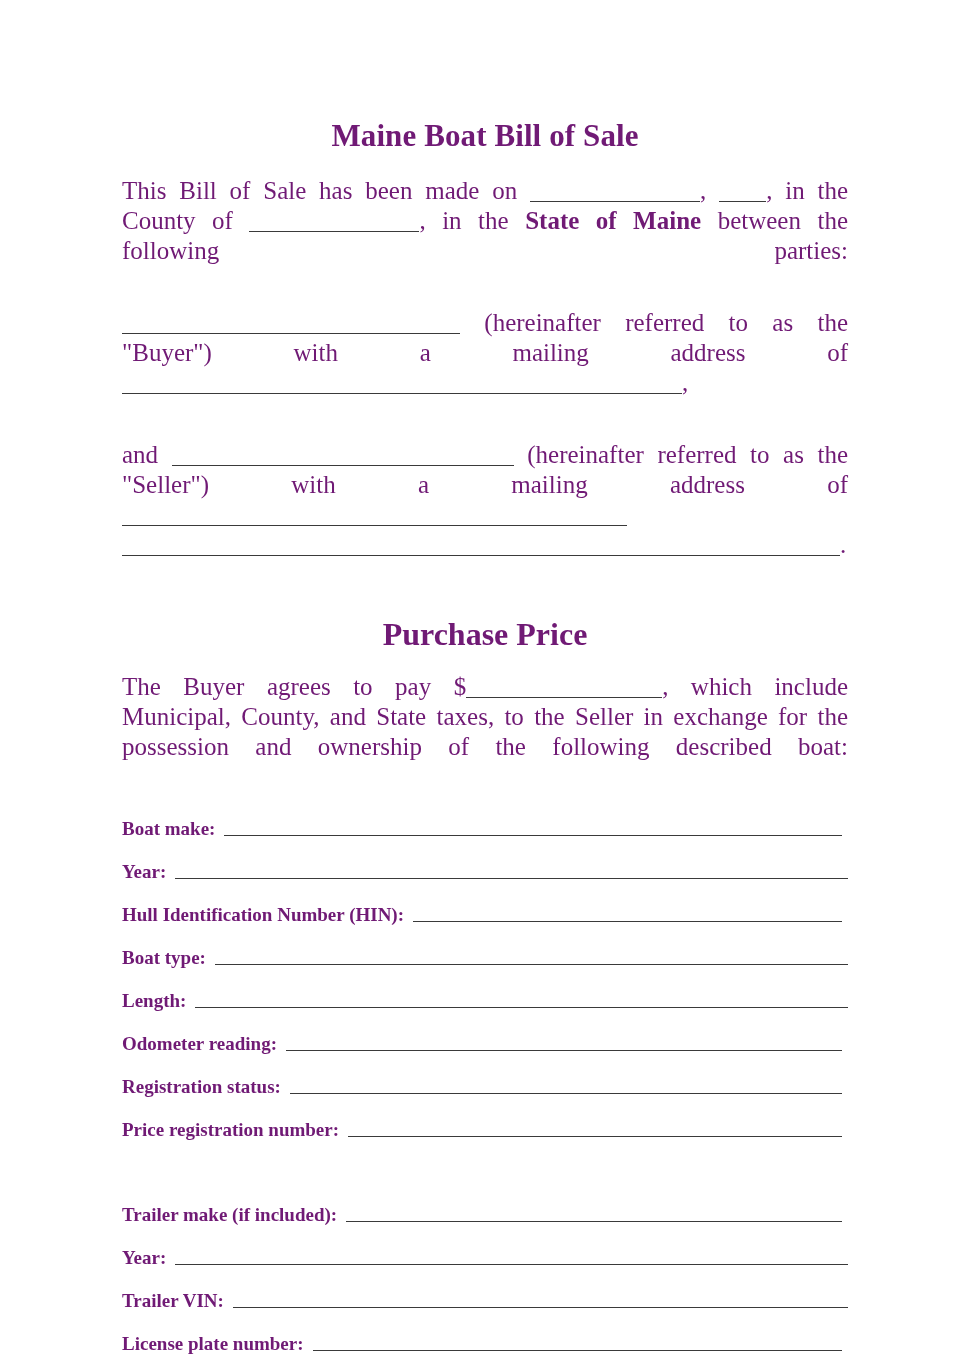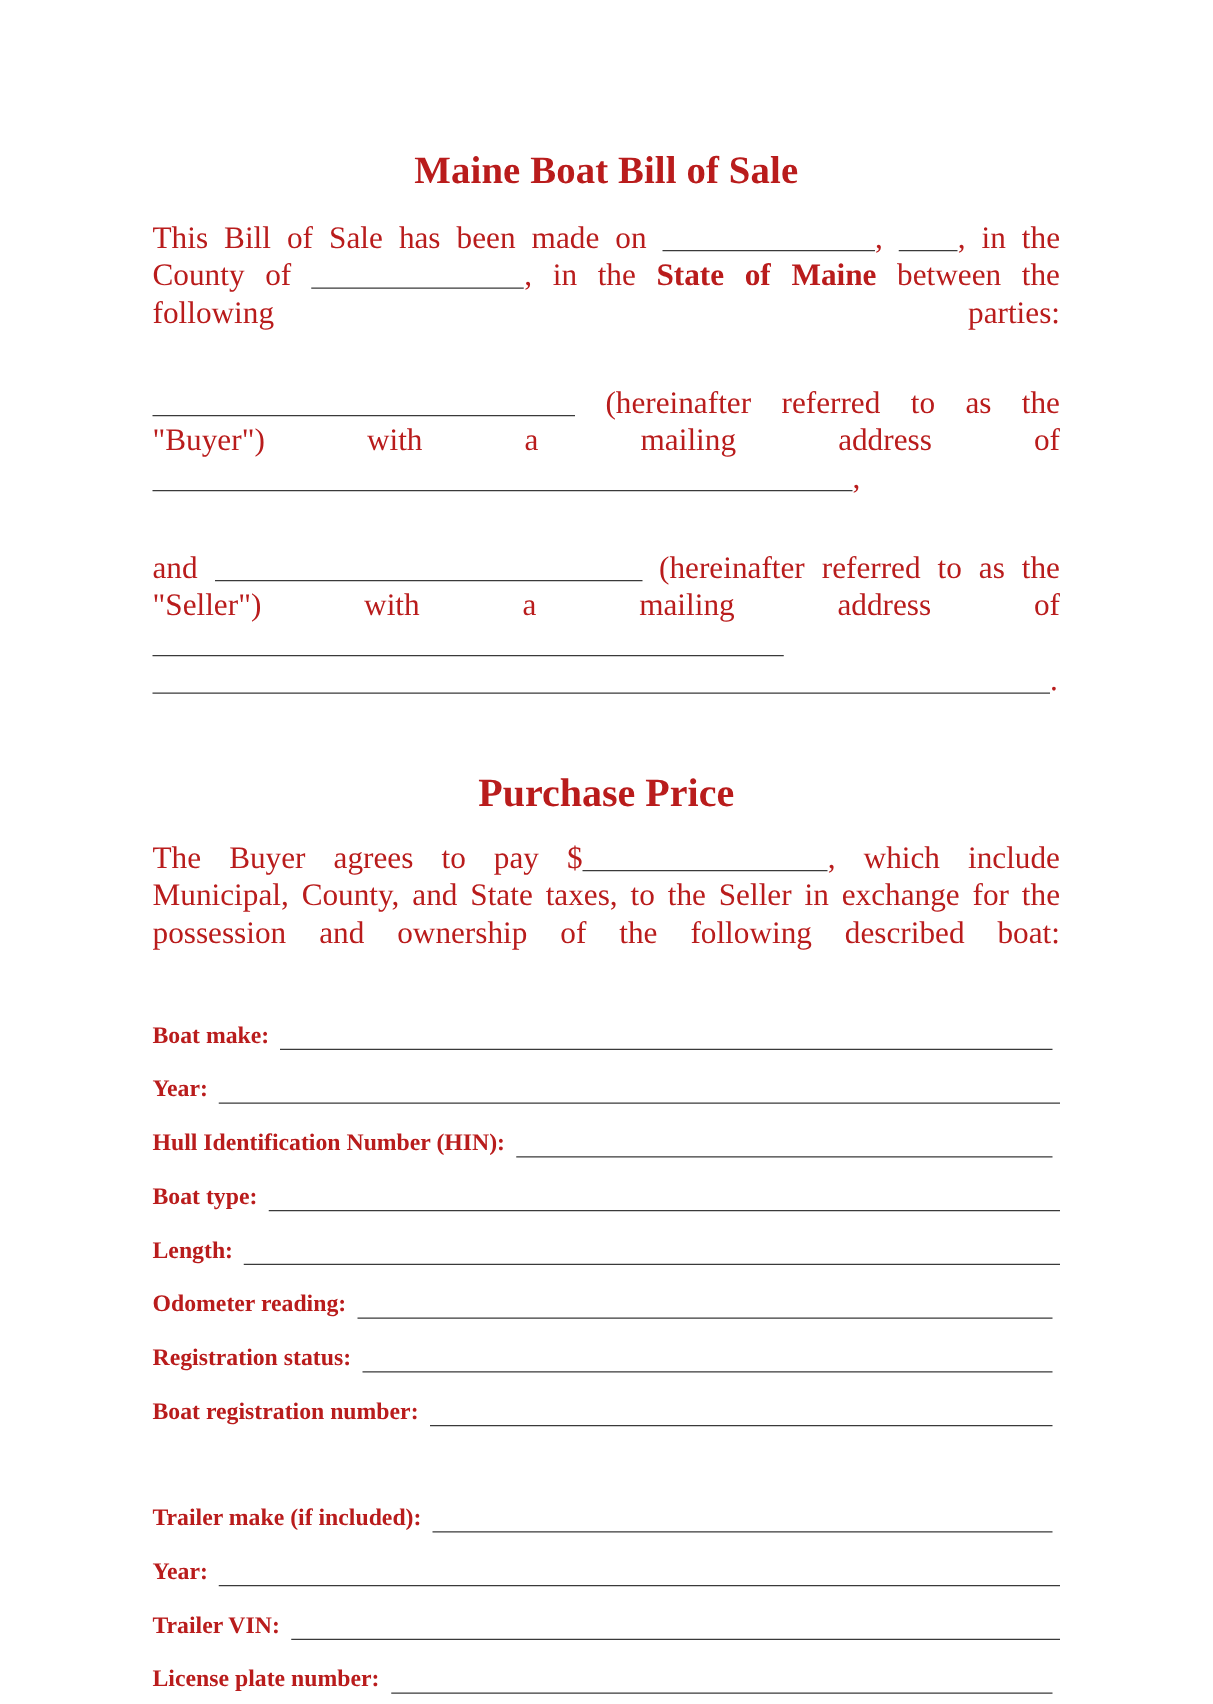--- a/index.html
+++ b/index.html
@@ -7,21 +7,21 @@
     padding: 0;
     background: #ffffff;
   }
   .page {
     position: relative;
     width: 970px;
     height: 1363px;
     background: #ffffff;
     margin: 0 auto;
     font-family: "Liberation Serif", "DejaVu Serif", serif;
-    color: #b91c1c;
+    color: #701a75;
     overflow: hidden;
   }
   .content {
     position: absolute;
     left: 122px;
     top: 118px;
     width: 726px;
   }
 
   
@@ -70,21 +70,21 @@
   .bl-buyer    { width: 338px; }
   .bl-buyeraddr{ width: 560px; }
   .bl-seller   { width: 342px; }
   .bl-selleraddr1 { width: 505px; }
   .bl-selleraddr2 { width: 718px; }
   .bl-price    { width: 196px; }
 
   
   .field-row {
     display: flex;
-    align-items: flex-end;
+    align-items: center;
     font-size: 19px;
     margin-bottom: 21px;
     white-space: nowrap;
   }
   .field-label {
     font-weight: bold;
     font-size: 19px;
     padding-right: 9px;
     flex: 0 0 auto;
   }
@@ -141,21 +141,21 @@
       </div>
       <div class="field-row">
         <span class="field-label">Odometer reading:</span>
         <span class="field-rule short-right"></span>
       </div>
       <div class="field-row">
         <span class="field-label">Registration status:</span>
         <span class="field-rule short-right"></span>
       </div>
       <div class="field-row">
-        <span class="field-label">Boat registration number:</span>
+        <span class="field-label">Price registration number:</span>
         <span class="field-rule short-right"></span>
       </div>
     </div>
 
     <div class="gap-row"></div>
 
     <div class="trailer-fields">
       <div class="field-row">
         <span class="field-label">Trailer make (if included):</span>
         <span class="field-rule short-right"></span>

